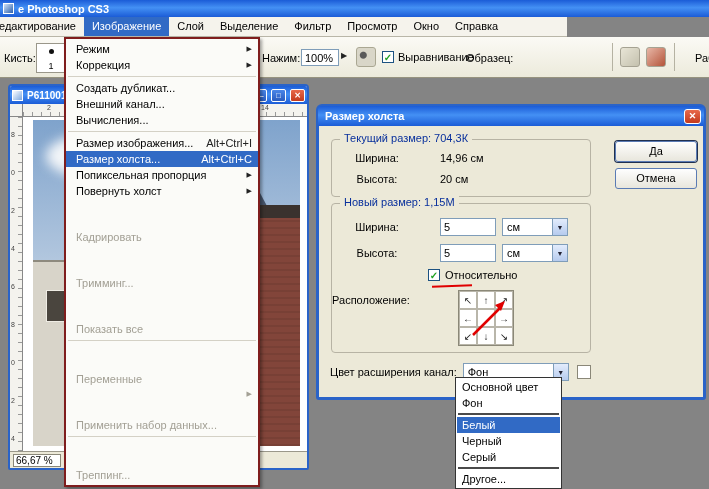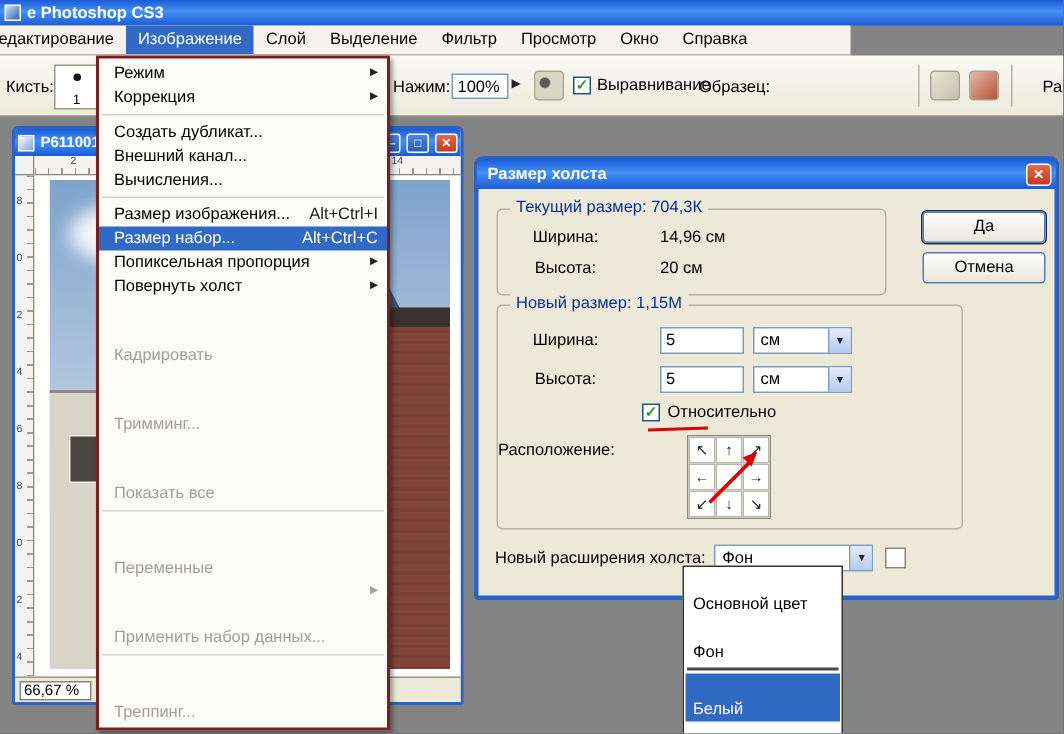--- a/index.html
+++ b/index.html
@@ -129,21 +129,21 @@
   .ext-row{position:absolute;display:flex;align-items:center;}
   .ext-combo{width:106px;height:18px;background:#fff;border:1px solid #7f9db9;display:flex;margin-left:6px;}
   .ext-combo .ctext{flex:1;padding:2px 0 0 4px;}
   .ext-combo .cbtn{width:15px;background:linear-gradient(180deg,#e3ecfc,#b6cbee);border-left:1px solid #7f9db9;
     font-size:7px;color:#223;display:flex;align-items:center;justify-content:center;}
   .swatch{width:14px;height:14px;background:#fff;border:1px solid #8a8778;margin-left:8px;}
 
   
   .ext-list{position:absolute;left:455px;top:377px;width:107px;background:#fff;border:1px solid #333;
     padding:1px;z-index:60;}
-  .eitem{height:16px;line-height:16px;padding:16px 5px;white-space:nowrap;}
+  .eitem{height:16px;line-height:16px;padding:0 5px;white-space:nowrap;}
   .eitem.sel{background:#316ac5;color:#fff;}
   .esep{height:2px;background:#4a4a4a;margin:2px 1px;}
 </style>
 </head>
 <body>
 
 <div class="screen">
 
   <div class="titlebar">
     <span class="app-icon"></span>
@@ -258,21 +258,21 @@
     </div>
     <div class="mi">
       <span class="lbl">Вычисления...</span>
     </div>
     <div class="msep"></div>
     <div class="mi">
       <span class="lbl">Размер изображения...</span>
       <span class="sc">Alt+Ctrl+I</span>
     </div>
     <div class="mi hl">
-      <span class="lbl">Размер набор...</span>
+      <span class="lbl">Размер холста...</span>
       <span class="sc">Alt+Ctrl+C</span>
     </div>
     <div class="mi">
       <span class="lbl">Попиксельная пропорция</span>
       <span class="arr">▶</span>
     </div>
     <div class="mi">
       <span class="lbl">Повернуть холст</span>
       <span class="arr">▶</span>
     </div>
@@ -313,21 +313,21 @@
       <div class="grow" style="left:0;top:12px;width:100%">
         <span class="gl">Ширина:</span>
         <span>14,96 см</span>
       </div>
       <div class="grow" style="left:0;top:33px;width:100%">
         <span class="gl">Высота:</span>
         <span>20 см</span>
       </div>
     </div>
 
-    <div class="group" style="left:12px;top:96px;width:311px;height:150px">
+    <div class="group" style="left:12px;top:96px;width:260px;height:150px">
       <span class="gtitle">Новый размер: 1,15М</span>
       <div class="grow" style="left:0;top:14px;width:100%">
         <span class="gl">Ширина:</span>
         <input class="txt" value="5" style="">
         <span class="unit-combo">
           <span class="ctext">см</span>
           <span class="cbtn">▼</span>
         </span>
       </div>
       <div class="grow" style="left:0;top:40px;width:100%">
@@ -357,21 +357,21 @@
         <span class="acell">↓</span>
         <span class="acell">↘</span>
         <svg class="anchor-red" width="56" height="56" viewBox="0 0 56 56">
           <line x1="14" y1="44" x2="42" y2="16" stroke="#e00000" stroke-width="2.5"></line>
           <polygon points="46,10 36,14 42,20" fill="#e00000"></polygon>
         </svg>
       </div>
     </div>
 
     <div class="ext-row" style="left:11px;top:256px">
-      <span>Новый расширения холста:</span>
+      <span>Цвет расширения канал:</span>
       <span class="ext-combo">
         <span class="ctext">Фон</span>
         <span class="cbtn">▼</span>
       </span>
       <span class="swatch"></span>
     </div>
   </div>
 
   <div class="ext-list">
     <div class="eitem">Основной цвет</div>

